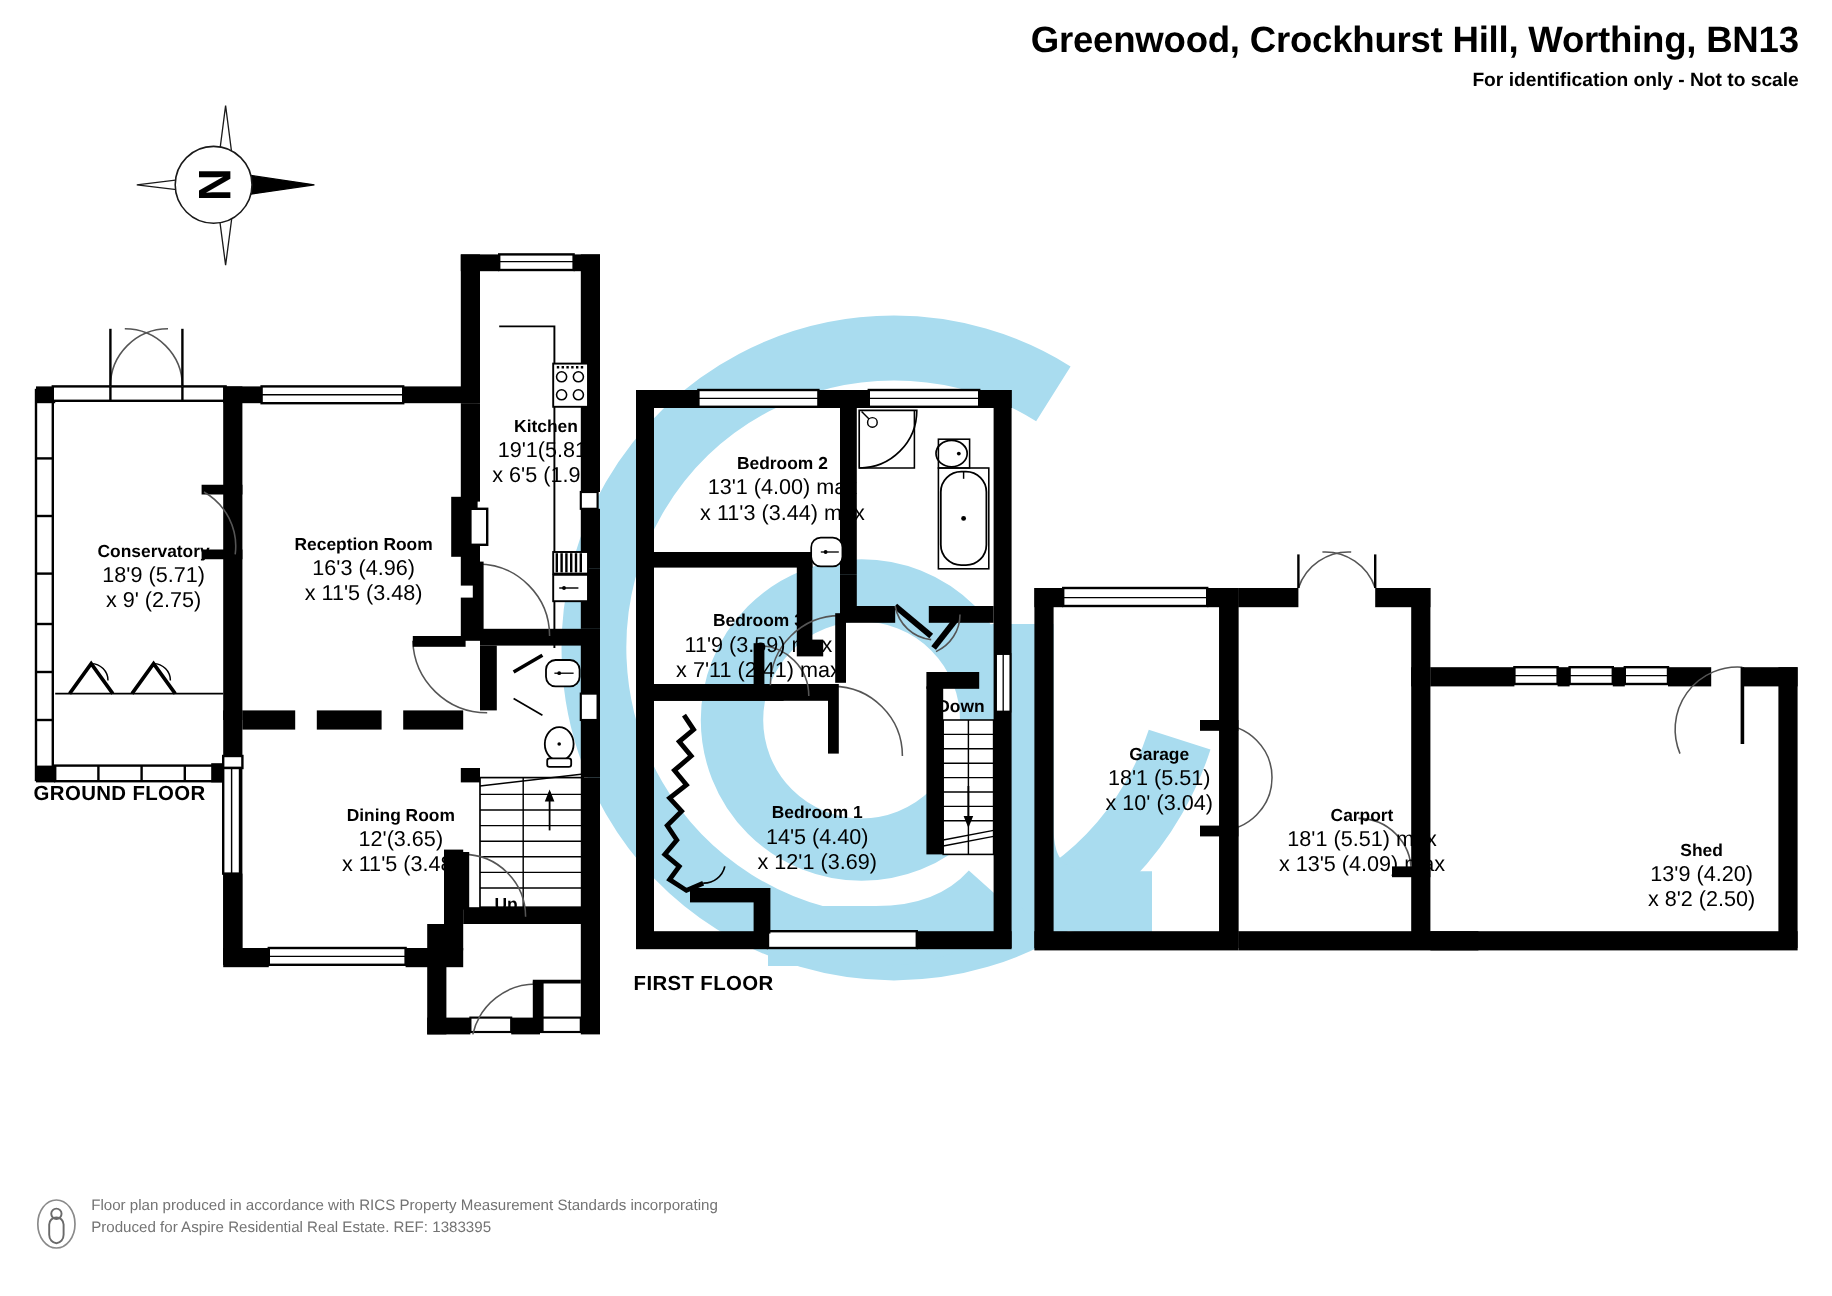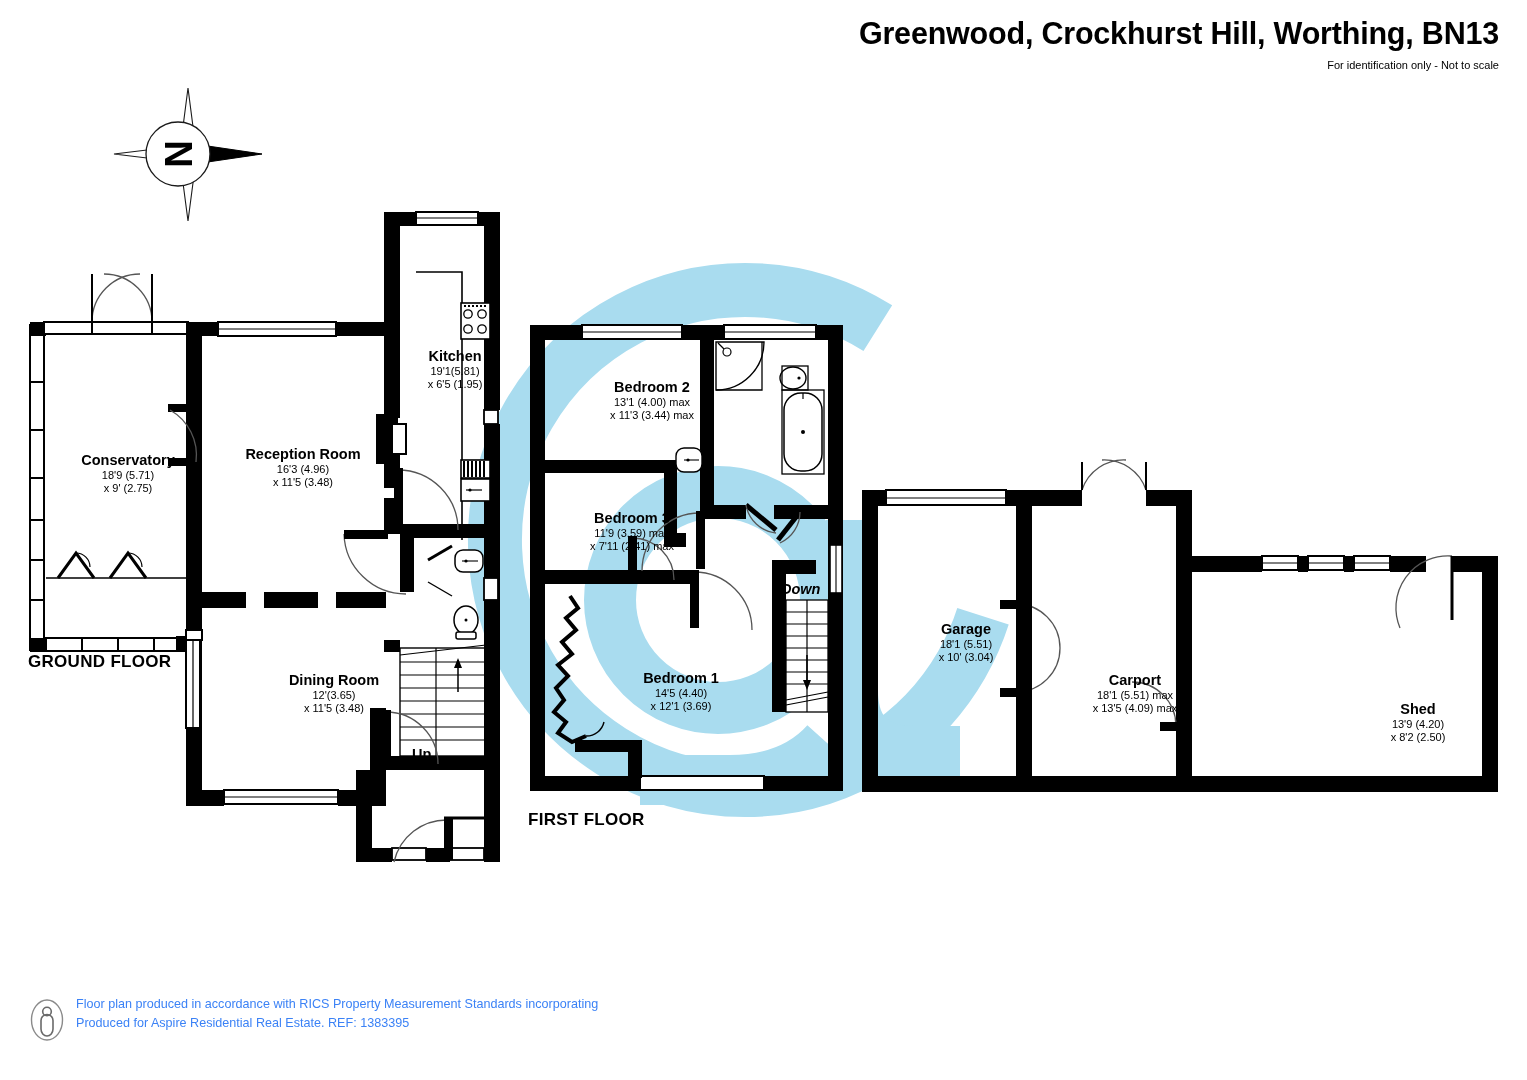--- a/index.html
+++ b/index.html
@@ -30,22 +30,23 @@
     white-space: nowrap;
   }
   .area-line {
     font-size: 21px;
     line-height: 1.28;
     margin-top: 1px;
     white-space: nowrap;
   }
   #area-block { margin-top: 9px; }
   #disclaimer {
-    font-size: 11px;
+    font-size: 16px;
     margin-top: 8px;
+    font-weight: bold;
   }
 
   
   #compass {
     position: absolute;
     left: 108px; top: 82px;
     width: 160px; height: 145px;
   }
 
   
@@ -73,41 +74,41 @@
     white-space: nowrap;
     transform: translateX(-50%);
     line-height: 1.18;
     padding-left: 36px;
   }
   .room .rname {
     font-size: 14.5px;
     font-weight: bold;
   }
   .room .rdim {
-    font-size: 11px;
+    font-size: 18px;
   }
   .stair-label {
     position: absolute;
     font-size: 14.5px;
     font-weight: bold;
     white-space: nowrap;
   }
 
   
   #footer {
     position: absolute;
     left: 30px; top: 995px;
     display: flex;
     align-items: flex-start;
     gap: 12px;
   }
   #footer-text {
     font-size: 12.6px;
     line-height: 1.48;
-    color: #3b82f6;
+    color: #737373;
   }
   #footer-text div { white-space: nowrap; }
   .ipms-badge { margin-top: 4px; }
 </style>
 </head>
 <body>
 
 <div id="header">
   <div id="title">Greenwood, Crockhurst Hill, Worthing, BN13</div>
   <div id="disclaimer">For identification only - Not to scale</div>
@@ -562,21 +563,21 @@
     </div>
     <div class="room" style="left: 1400px; top: 701px;">
       <div class="rname">Shed</div>
       <div class="rdim">13'9 (4.20)</div>
       <div class="rdim">x 8'2 (2.50)</div>
     </div>
   </div>
 
 <div id="stair-labels">
     <div class="stair-label" style="left: 412px; top: 746px;">Up</div>
-    <div class="stair-label" style="left: 781px; top: 581px; font-style: italic;">Down</div>
+    <div class="stair-label" style="left: 781px; top: 581px;">Down</div>
   </div>
 
 <div id="footer">
   <div class="ipms-badge">
     <svg width="34" height="42" viewBox="0 0 34 42">
       <ellipse cx="17" cy="21" rx="15.5" ry="20" fill="none" stroke="#8a8a8a" stroke-width="1.4"></ellipse>
       <circle cx="17" cy="12.5" r="4.3" fill="none" stroke="#6a6a6a" stroke-width="1.6"></circle>
       <path d="M11 21.5 a6 6 0 0 1 12 0 L23 30 a6 7 0 0 1 -12 0 Z" fill="none" stroke="#6a6a6a" stroke-width="1.6"></path>
     </svg>
   </div>

